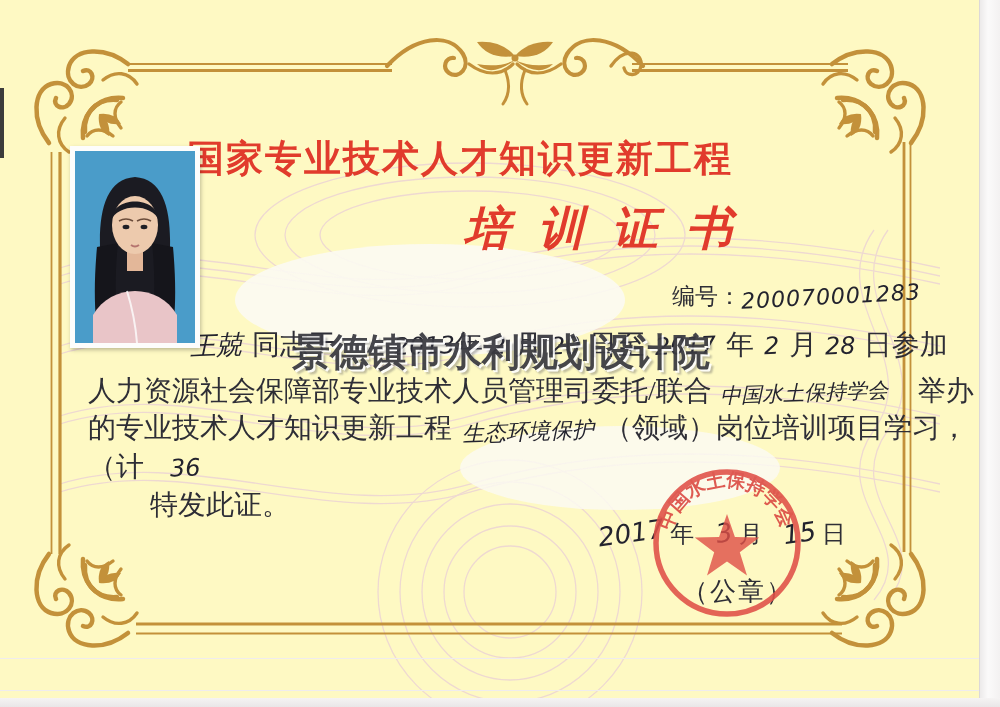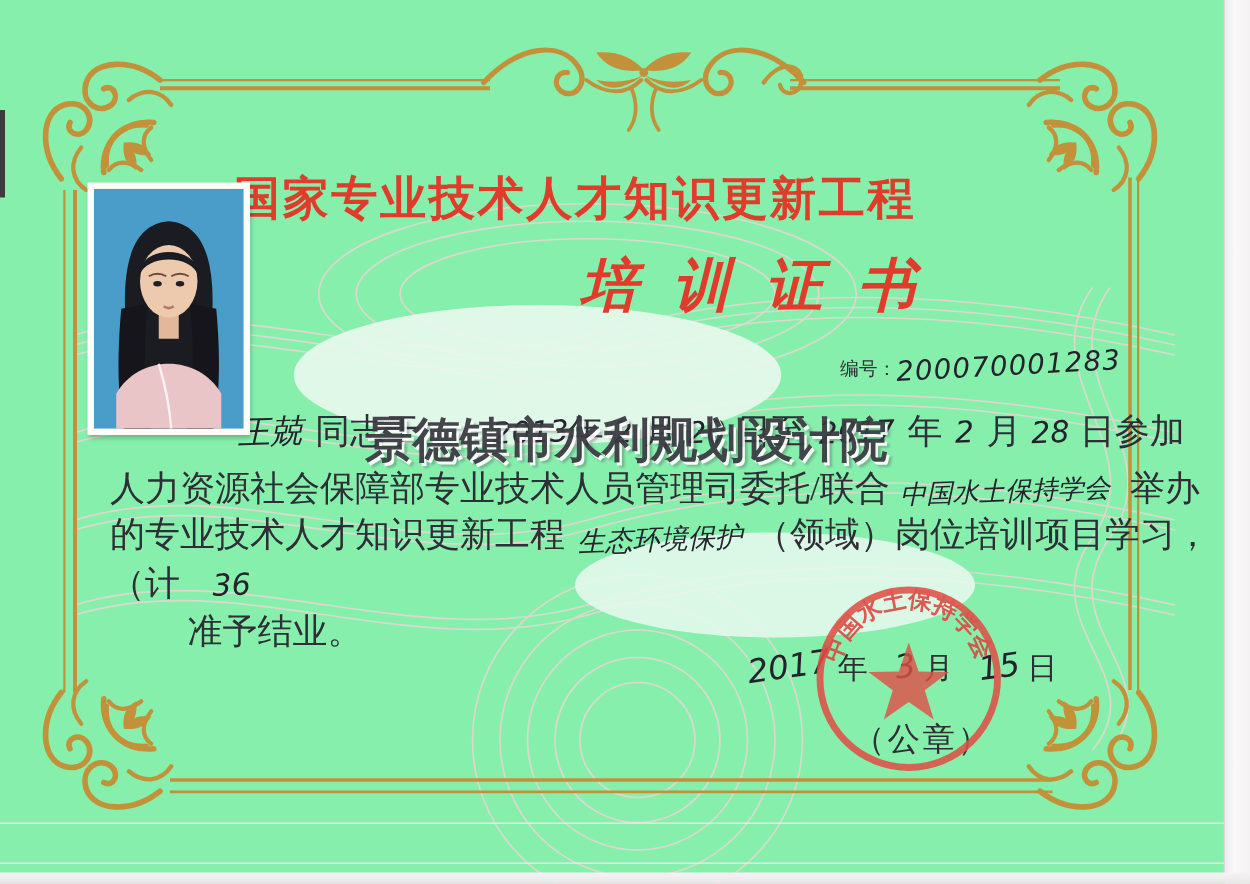--- a/index.html
+++ b/index.html
@@ -1,18 +1,18 @@
 <!DOCTYPE html>
 <html><head>
 <meta charset="utf-8">
 <style>
   * { margin:0; padding:0; box-sizing:border-box; }
   html,body { width:1000px; height:707px; overflow:hidden; }
   body { font-family:"Liberation Serif", serif; background:#f8f6f7; }
-  .scan { position:relative; width:1000px; height:707px; background:#86efac; }
+  .scan { position:relative; width:1000px; height:707px; background:#fef9c3; }
 
   svg.layer { position:absolute; left:0; top:0; width:1000px; height:707px; }
   .bg-pattern { z-index:1; }
   .border-layer { z-index:5; }
 
   
   .photo { position:absolute; left:70px; top:146px; width:130px; height:202px;
            background:#fdfdfc; padding:5px; box-shadow:1px 2px 4px rgba(0,0,0,.25);
            z-index:20; }
   .photo svg { width:100%; height:100%; display:block; }
@@ -21,21 +21,21 @@
            font-size:37px; font-weight:700; letter-spacing:2px; color:#e13b2c; z-index:10; }
   .subtitle { position:absolute; left:90px; right:240px; top:198px; text-align:right;
            font-size:46px; font-weight:700; font-style:italic; letter-spacing:28px;
            color:#e13b2c; z-index:10; }
 
   .printed { font-size:28px; color:#2e2e36; }
   .hand { font-family:"DejaVu Sans", sans-serif; font-style:italic; font-size:24px;
           color:#23232e; display:inline-block; transform:rotate(-2deg); }
 
   .serial { position:absolute; left:672px; top:281px; z-index:10; white-space:nowrap; }
-  .serial .printed { font-size:15px;font-family:Liberation Serif, serif; }
+  .serial .printed { font-size:23px;font-family:Liberation Serif, serif; }
   .serial .hand { font-size:22px; transform:rotate(-3deg); letter-spacing:1px; }
 
   .line { position:absolute; z-index:10; white-space:nowrap; display:flex; align-items:baseline; }
   .line1 { left:190px; top:326px; }
   .line1 .name { font-size:26px; margin-right:10px; }
   .line2 { left:88px; top:372px; }
   .line3 { left:88px; top:409px;align-items:flex-end; }
   .line4 { left:88px; top:448px; }
   .line5 { left:150px; top:486px; }
 
@@ -182,36 +182,36 @@
     <span class="printed">年</span>
     <span class="hand" style="margin:0 10px;">2</span>
     <span class="printed">月</span>
     <span class="hand" style="margin:0 8px;">28</span>
     <span class="printed">日参加</span>
   </div>
 
   <div class="line line2">
     <span class="printed">人力资源社会保障部专业技术人员管理司委托/联合</span>
     <span class="hand" style="margin-left:8px; font-size:21px;">中国水土保持学会</span>
-    <span class="printed" style="margin-left:16px;">举办</span>
+    <span class="printed" style="margin-left:30px;">举办</span>
   </div>
 
   <div class="line line3">
     <span class="printed">的专业技术人才知识更新工程</span>
     <span class="hand" style="margin:0 10px; font-size:22px;">生态环境保护</span>
     <span class="printed">（领域）岗位培训项目学习，</span>
   </div>
 
   <div class="line line4">
     <span class="printed">（计</span>
     <span class="hand" style="margin:0 26px;">36</span>
   </div>
 
   <div class="line line5">
-    <span class="printed">准予结业。</span>
+    <span class="printed">特发此证。</span>
   </div>
 
   <div class="watermark">景德镇市水利规划设计院</div>
 
   <div class="issue-line">
     <span class="hand">2017</span>
     <span class="printed">年</span>
     <span class="hand" style="margin-left:16px;">3</span>
     <span class="printed">月</span>
     <span class="hand" style="margin-left:14px;">15</span>

